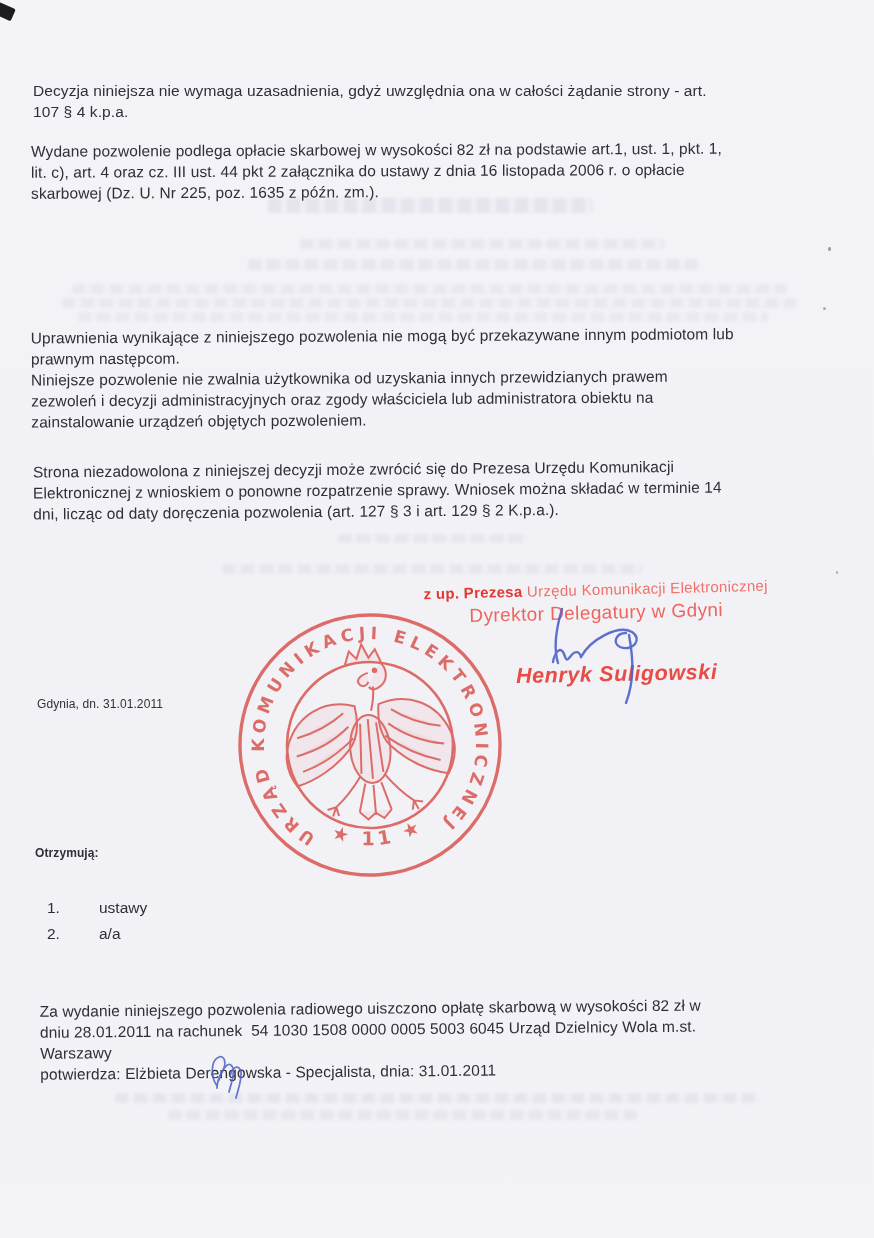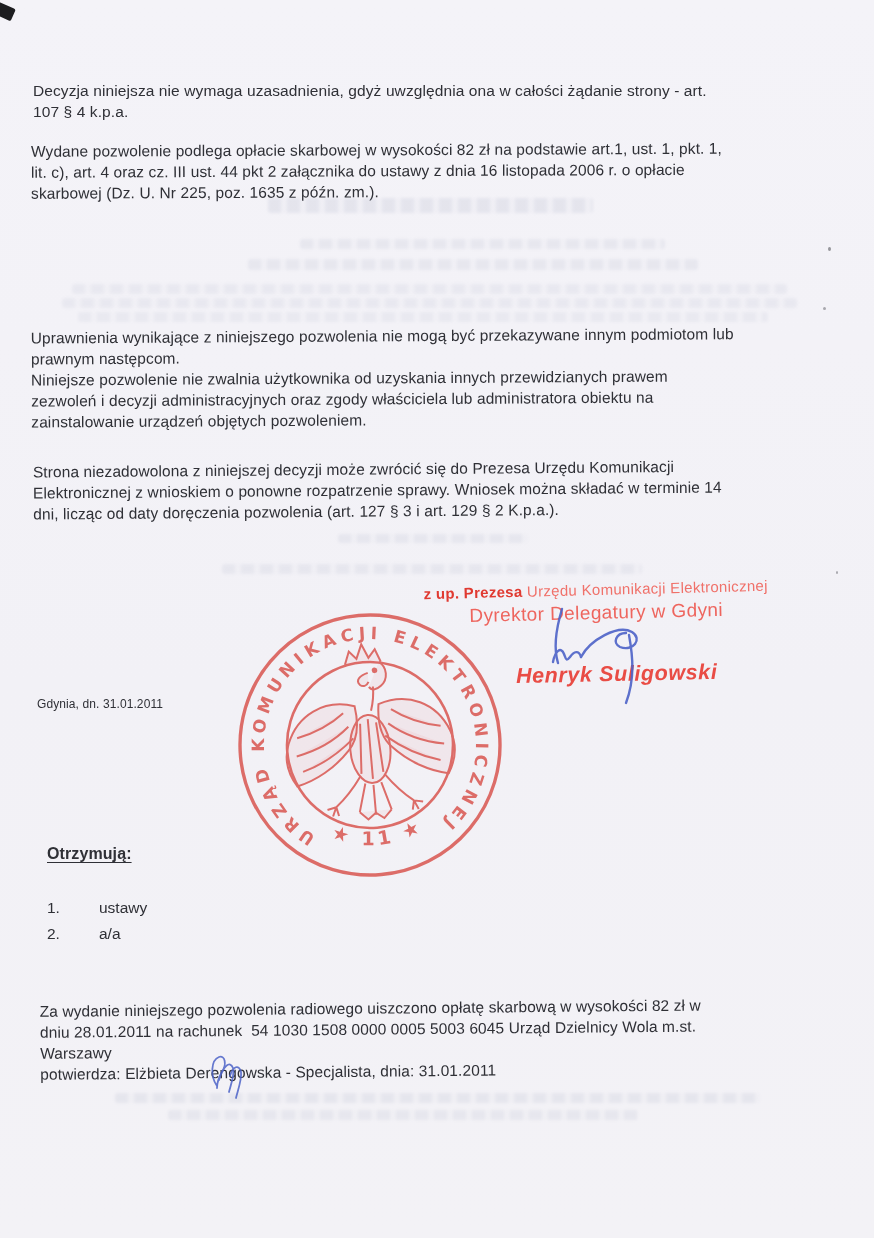--- a/index.html
+++ b/index.html
@@ -9,21 +9,21 @@
     overflow:hidden;
     font-family:"Liberation Sans","DejaVu Sans",sans-serif;
     color:#2f3036;
   }
   .txt{position:absolute;font-size:15.5px;line-height:21px;white-space:pre-wrap;letter-spacing:.1px;color:#2f3036;}
   #p1{left:33px;top:80px;width:812px;}
   #p2{left:31px;top:139px;width:812px;transform:rotate(-.25deg);}
   #p3{left:31px;top:325px;width:812px;transform:rotate(-.35deg);}
   #p4{left:33px;top:458px;width:812px;transform:rotate(-.5deg);}
   #place-date{left:37px;top:694px;font-size:12px;}
-  #recipients-heading{left:35px;top:843px;font-size:16px;font-weight:bold;text-decoration:underline;text-underline-offset:3px;margin-left:12px;}
+  #recipients-heading{left:35px;top:843px;font-size:12px;font-weight:bold;text-underline-offset:3px;}
   .recipient-row{position:absolute;left:47px;display:flex;font-size:15.5px;}
   .recipient-row .num{width:52px;}
   #recipient-1{top:899px;}
   #recipient-2{top:925px;}
   #payment{left:40px;top:997px;width:805px;transform:rotate(-.55deg);}
 
   .sig-block{position:absolute;left:420px;top:581px;width:352px;text-align:center;transform:rotate(-1.4deg);}
   .sig-line1{font-size:15px;letter-spacing:.3px;white-space:nowrap;}
   .sig-line1 .bold-red{color:#e03a31;font-weight:bold;}
   .sig-line1 .light-red{color:#f0716a;}

